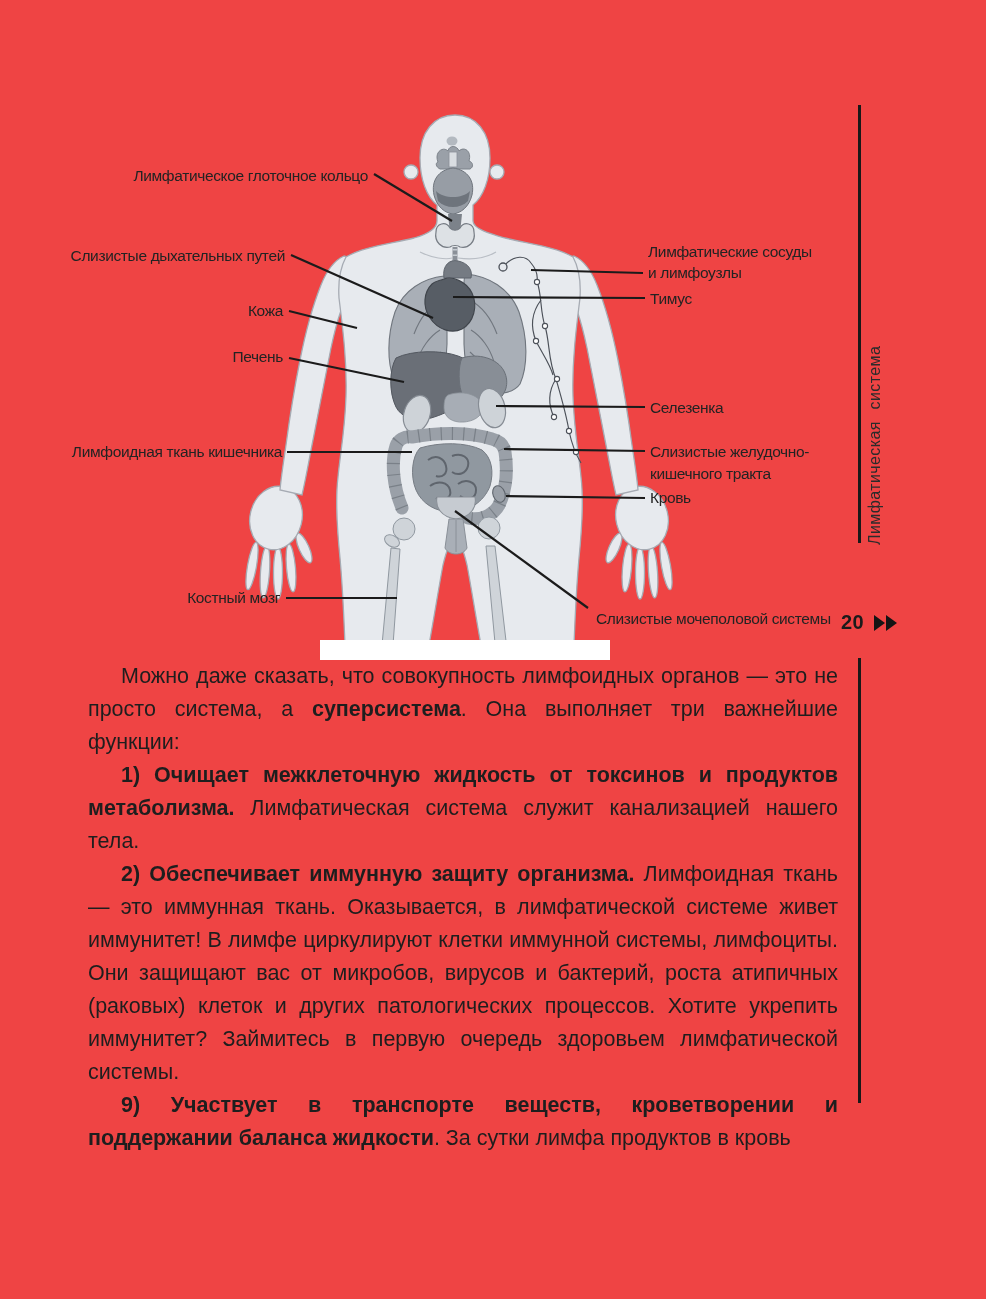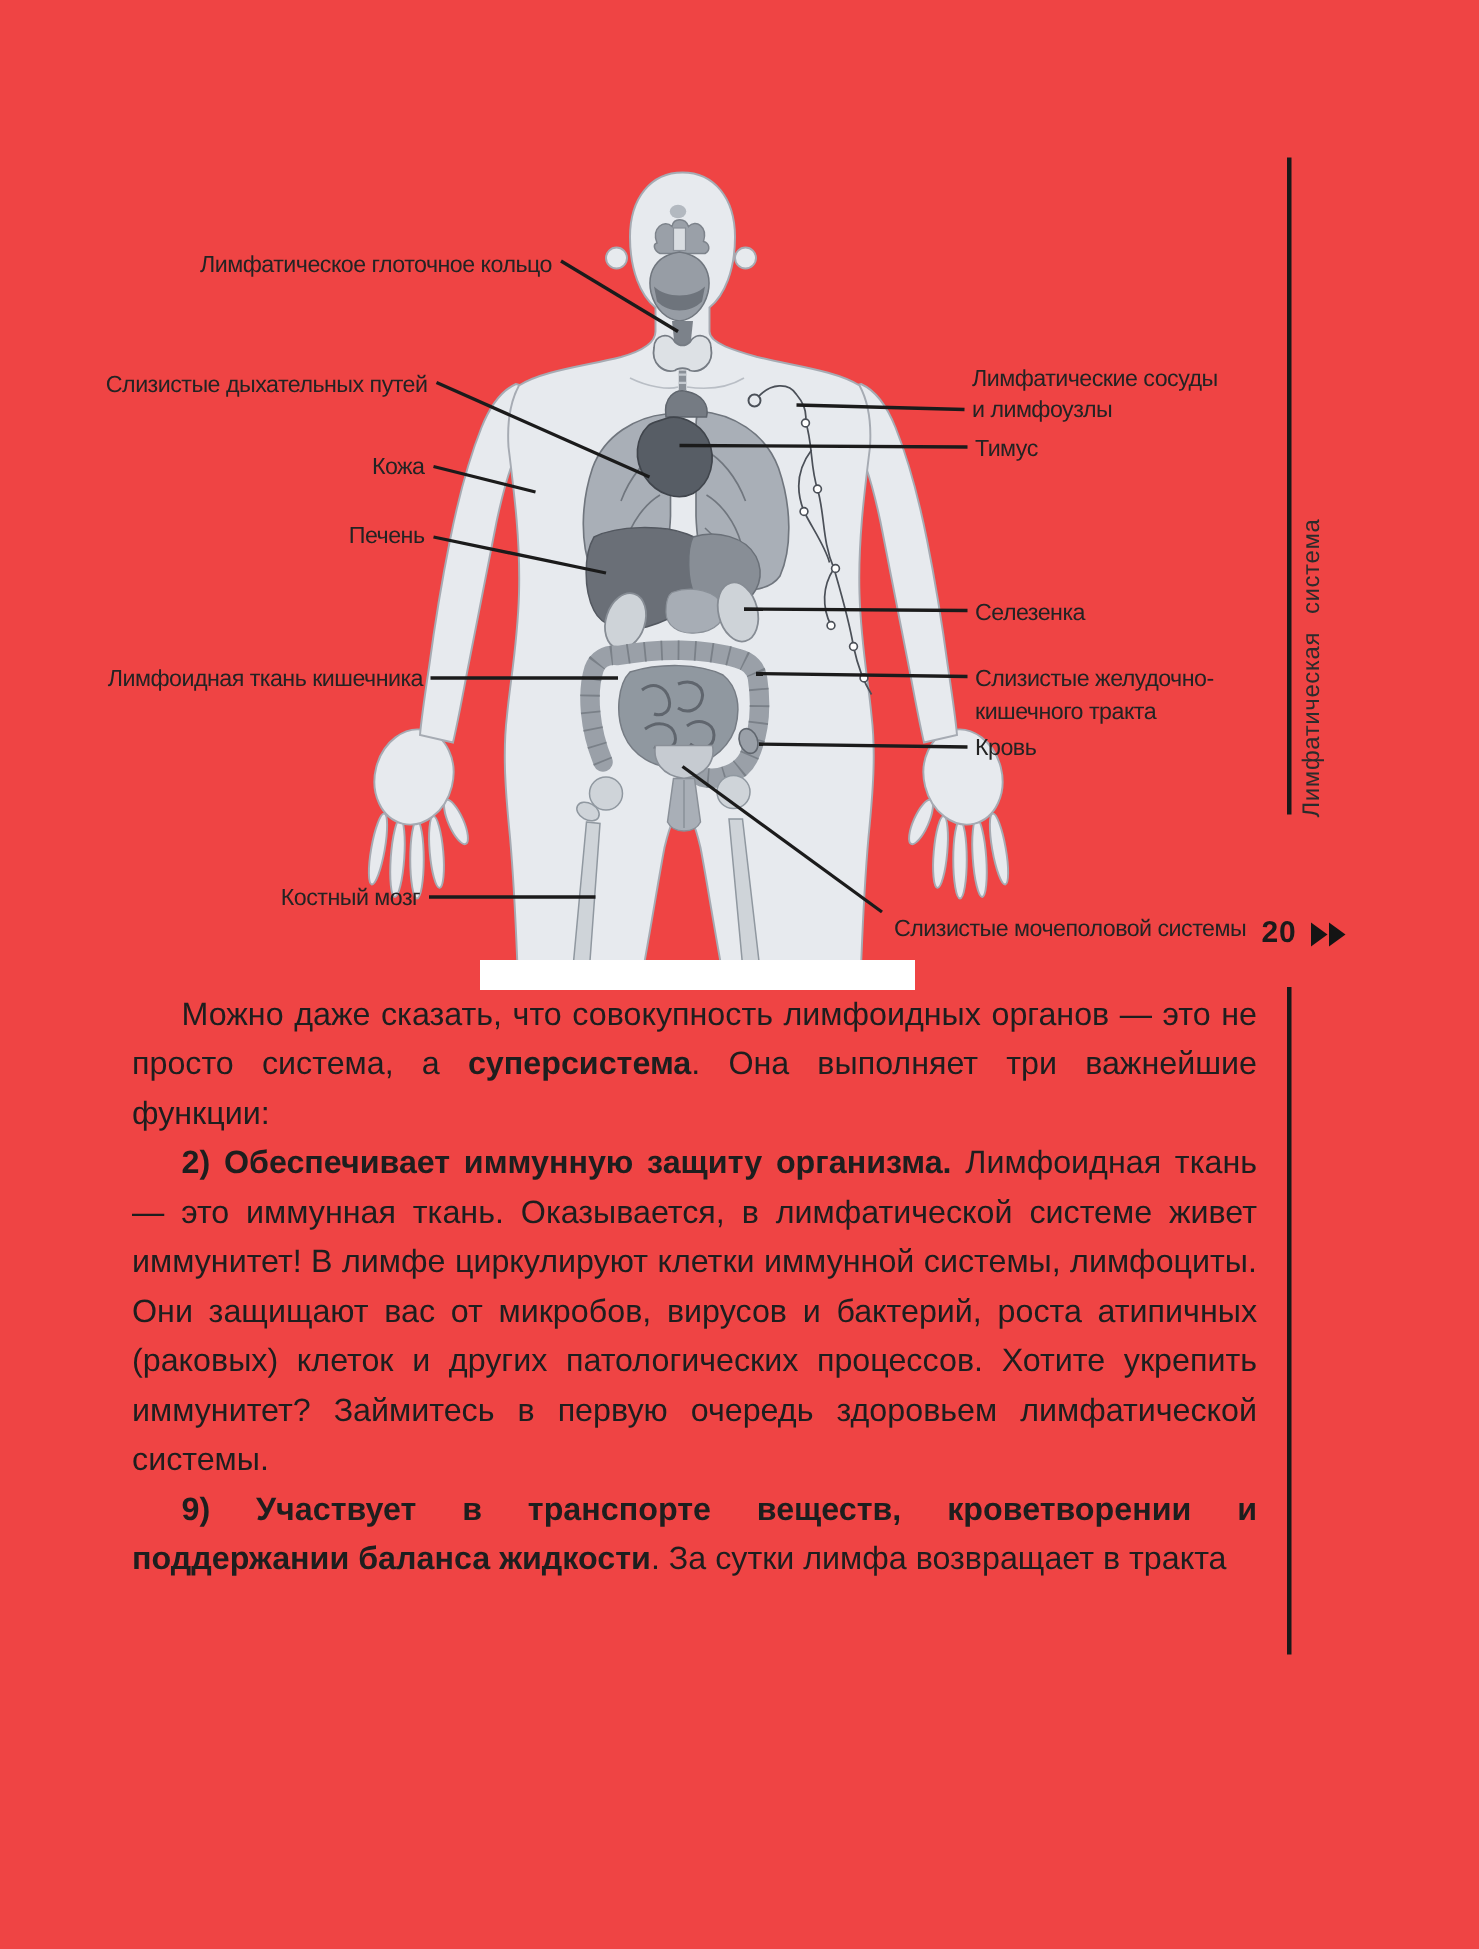--- a/index.html
+++ b/index.html
@@ -174,17 +174,18 @@
   <div class="pagenum-row">
     <span class="pagenum">20</span>
     <svg width="28" height="18" viewBox="0 0 28 18">
       <path d="M1,1 L12,9 L1,17 Z" fill="#141414"></path>
       <path d="M13,1 L24,9 L13,17 Z" fill="#141414"></path>
     </svg>
   </div>
 
   <div class="body-text">
       <p><span>Можно даже сказать, что совокупность лимфоидных органов — это не просто система, а </span><b>суперсистема</b><span>. Она выполняет три важнейшие функции:</span></p>
+      <p><b>1) Очищает межклеточную жидкость от токсинов и продуктов метаболизма.</b><span> Лимфатическая система служит канализацией нашего тела.</span></p>
       <p><b>2) Обеспечивает иммунную защиту организма.</b><span> Лимфоидная ткань — это иммунная ткань. Оказывается, в лимфатической системе живет иммунитет! В лимфе циркулируют клетки иммунной системы, лимфоциты. Они защищают вас от микробов, вирусов и бактерий, роста атипичных (раковых) клеток и других патологических процессов. Хотите укрепить иммунитет? Займитесь в первую очередь здоровьем лимфатической системы.</span></p>
-      <p><b>9) Участвует в транспорте веществ, кроветворении и поддержании баланса жидкости</b><span>. За сутки лимфа возвращает в тракта</span></p>
+      <p><b>9) Участвует в транспорте веществ, кроветворении и поддержании баланса жидкости</b><span>. За сутки лимфа продуктов в кровь</span></p>
     </div>
 
 </div>
 
 </body></html>

